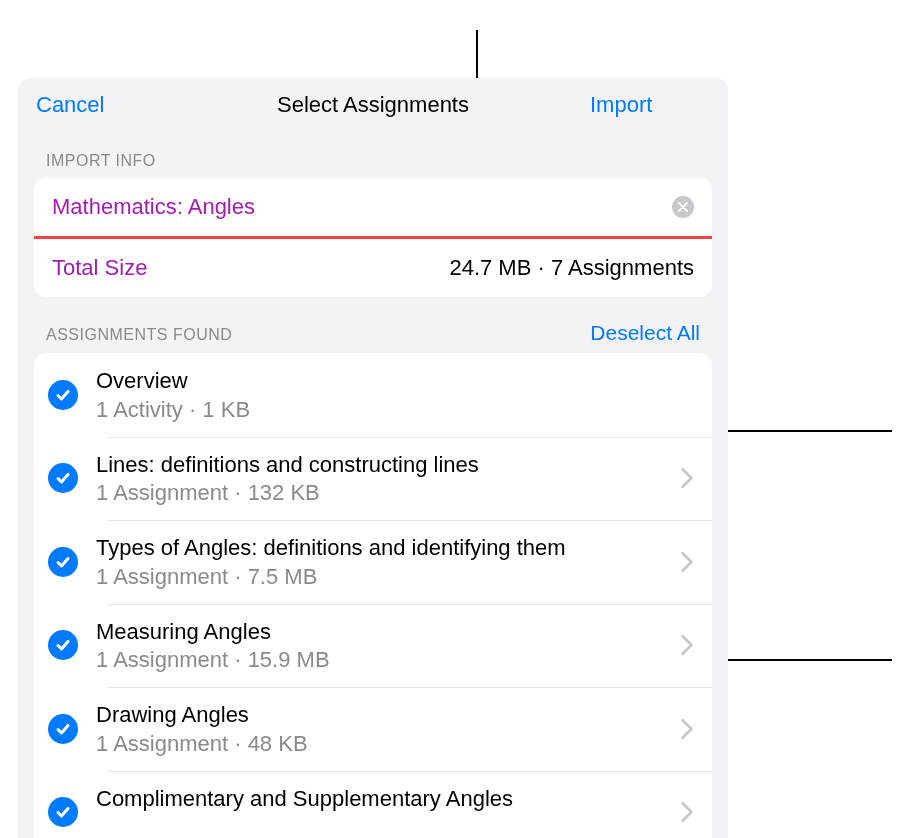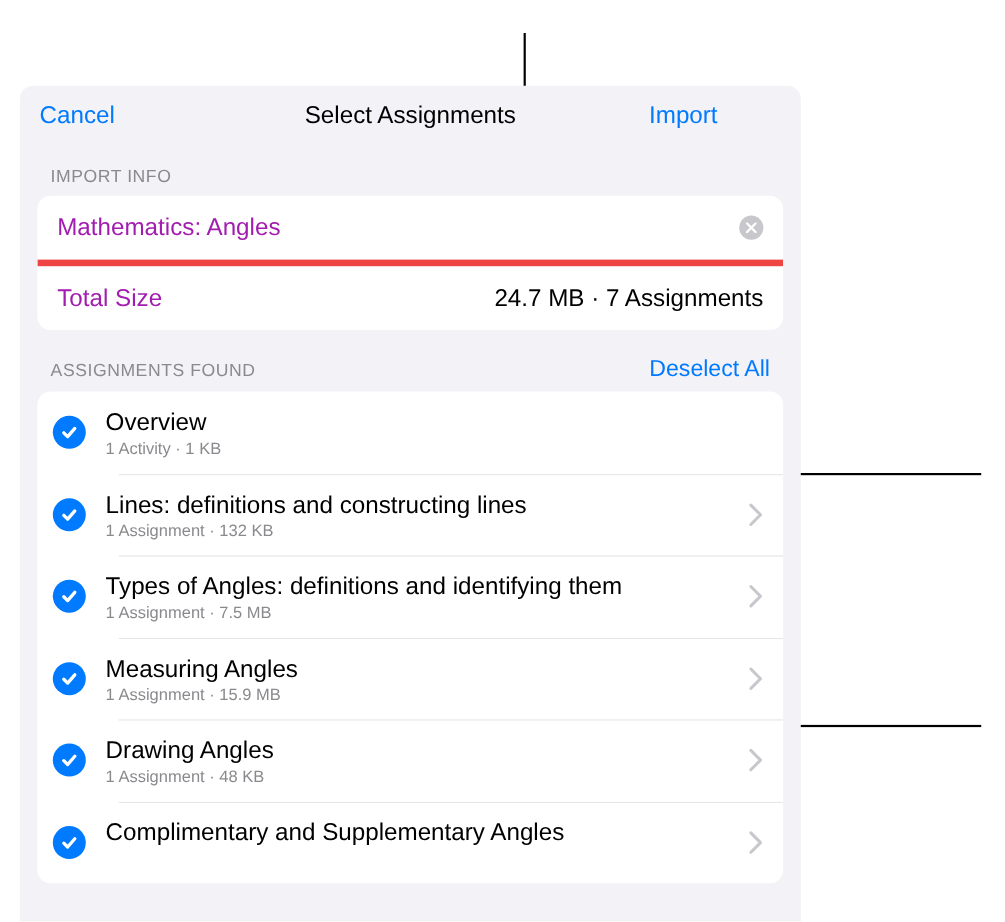--- a/index.html
+++ b/index.html
@@ -70,21 +70,21 @@
     overflow: hidden;
   }
   .info-row {
     display: flex;
     align-items: center;
     justify-content: space-between;
     padding: 16px 18px;
     font-size: 22px;
   }
   .info-row + .info-row {
-    border-top: 6px solid #ef4444;
+    border-top: 3px solid #ef4444;
   }
   .info-label { color: #a21caf; }
   .info-value { color: #000000; }
   .clear-icon {
     width: 22px;
     height: 22px;
     border-radius: 50%;
     background: #c7c7cc;
     display: inline-flex;
     align-items: center;
@@ -132,21 +132,21 @@
   .item-body {
     flex: 1;
     min-width: 0;
   }
   .item-title {
     font-size: 22px;
     color: #000;
     line-height: 1.25;
   }
   .item-subtitle {
-    font-size: 15px;
+    font-size: 22px;
     color: #8a8a8e;
     margin-top: 2px;
   }
   .chevron {
     width: 14px;
     height: 22px;
     flex-shrink: 0;
     margin-left: 10px;
   }
   .chevron svg {

